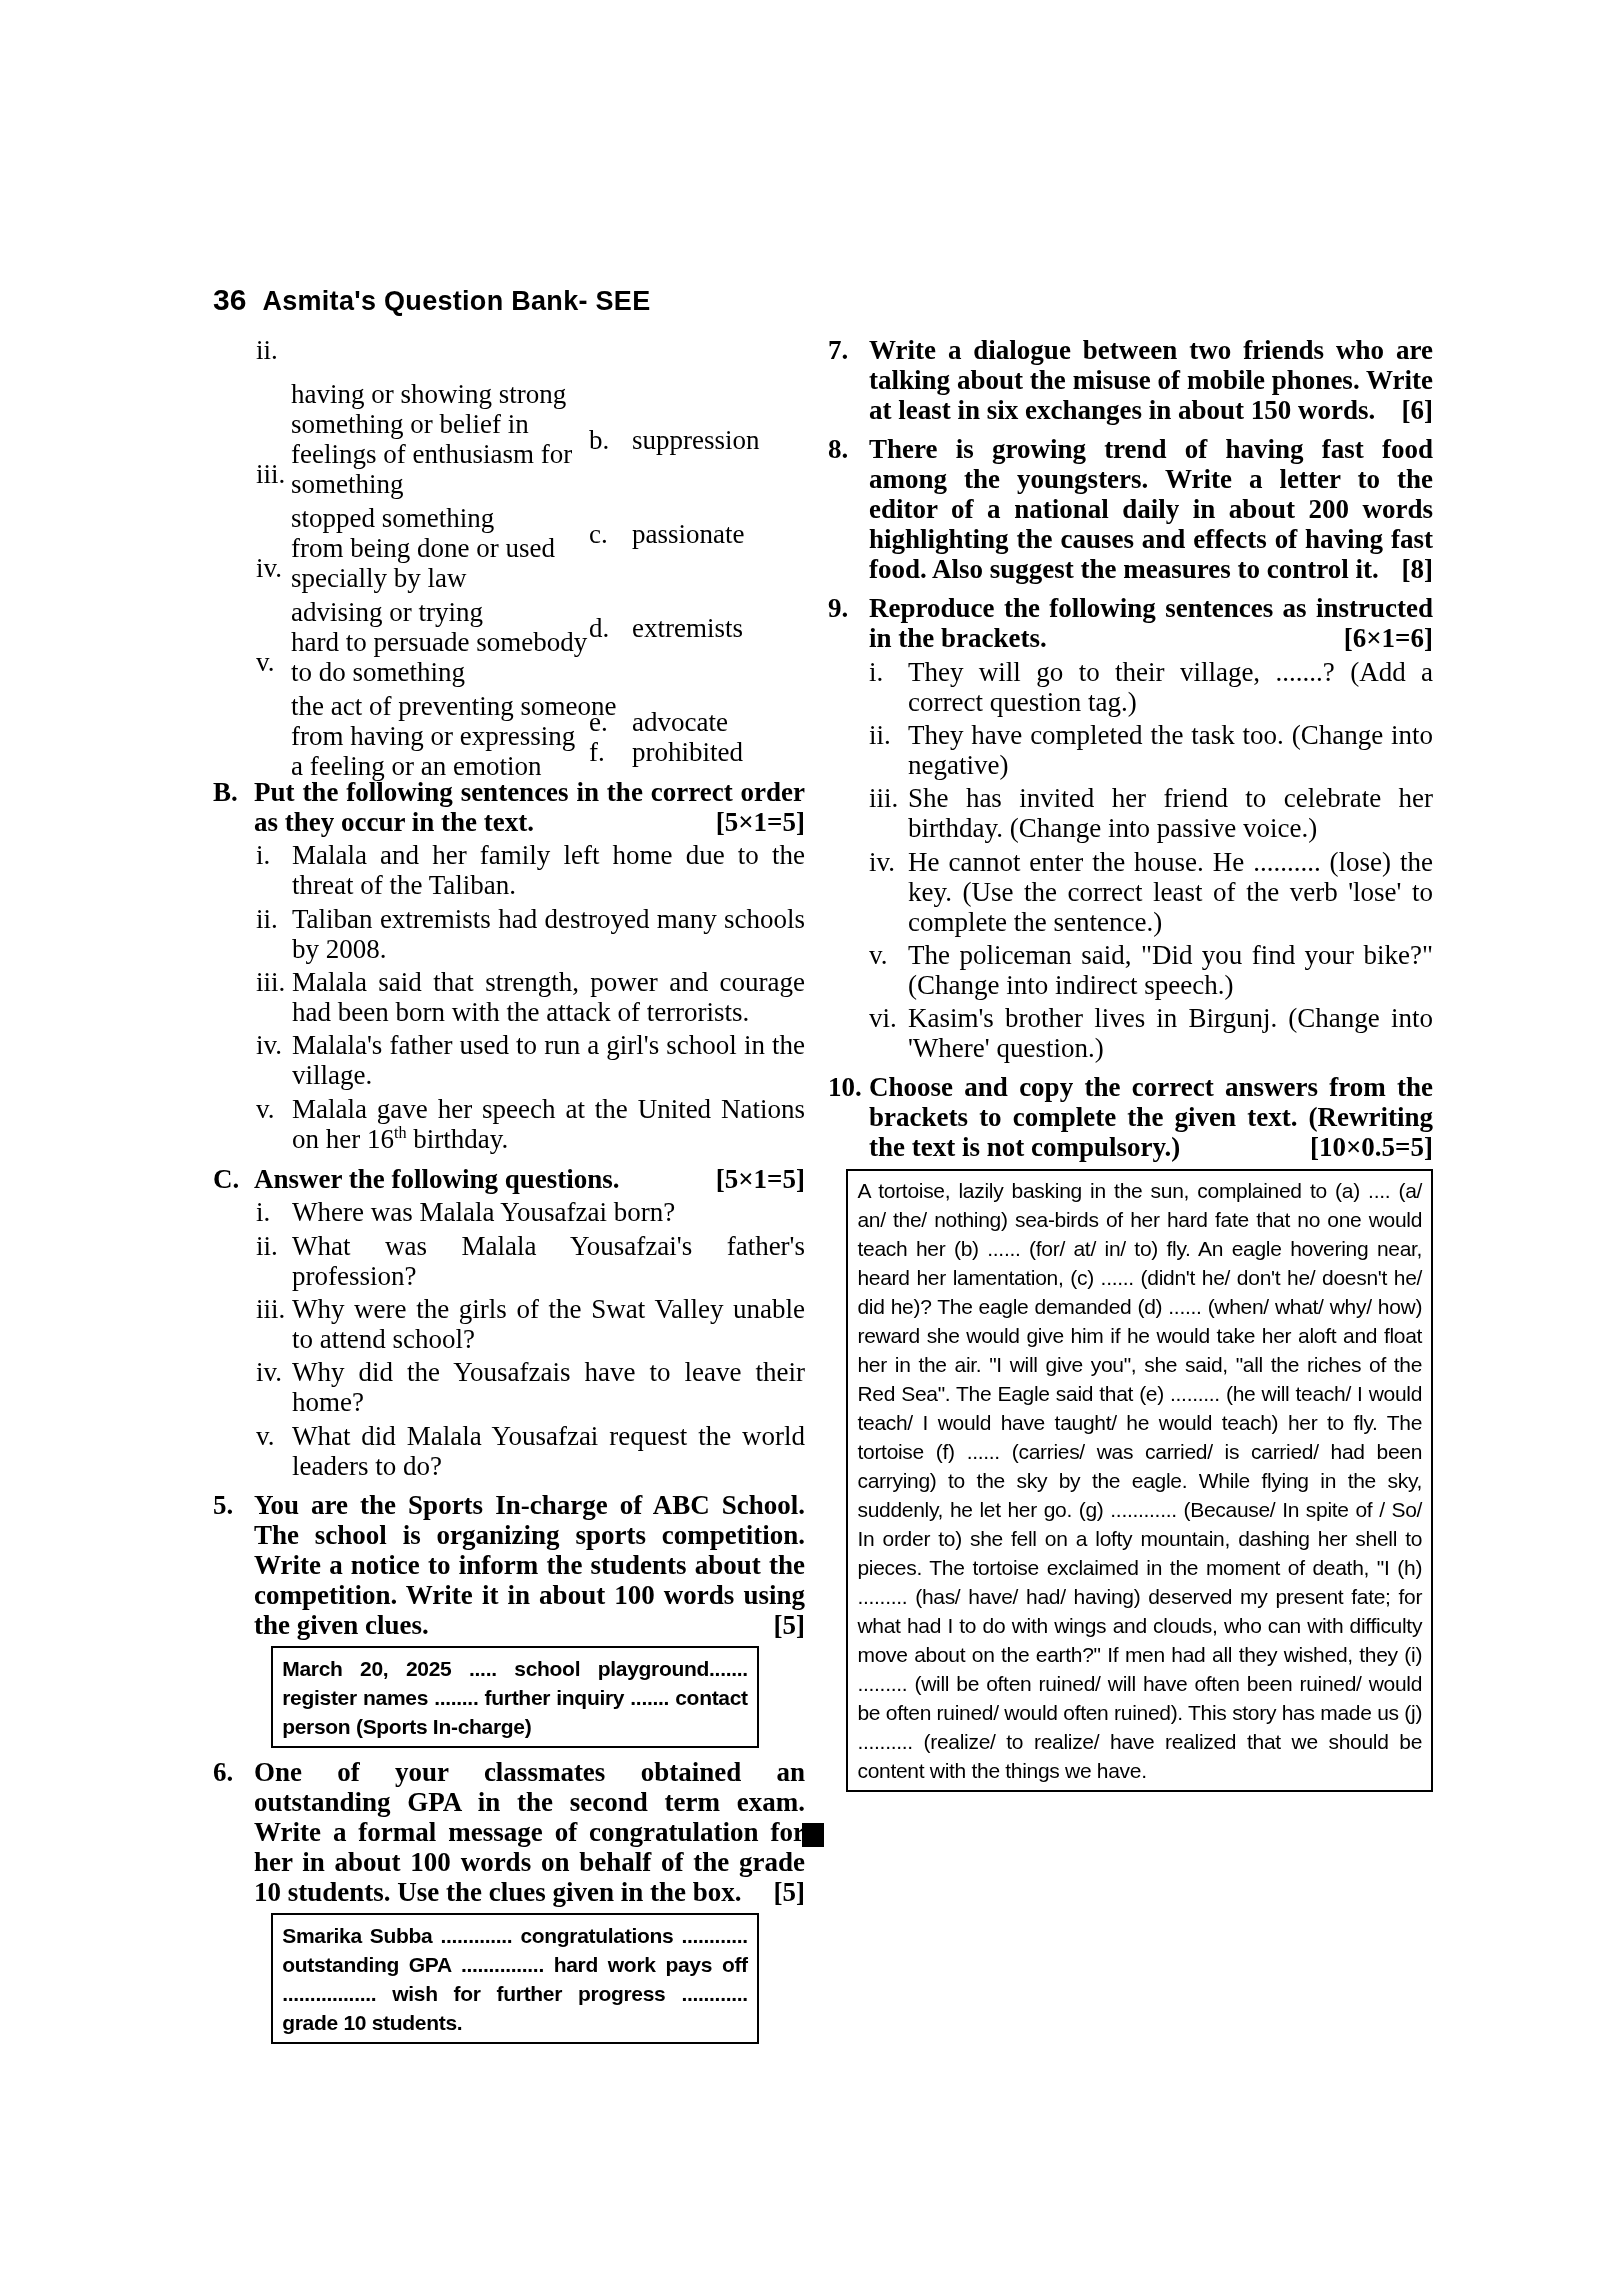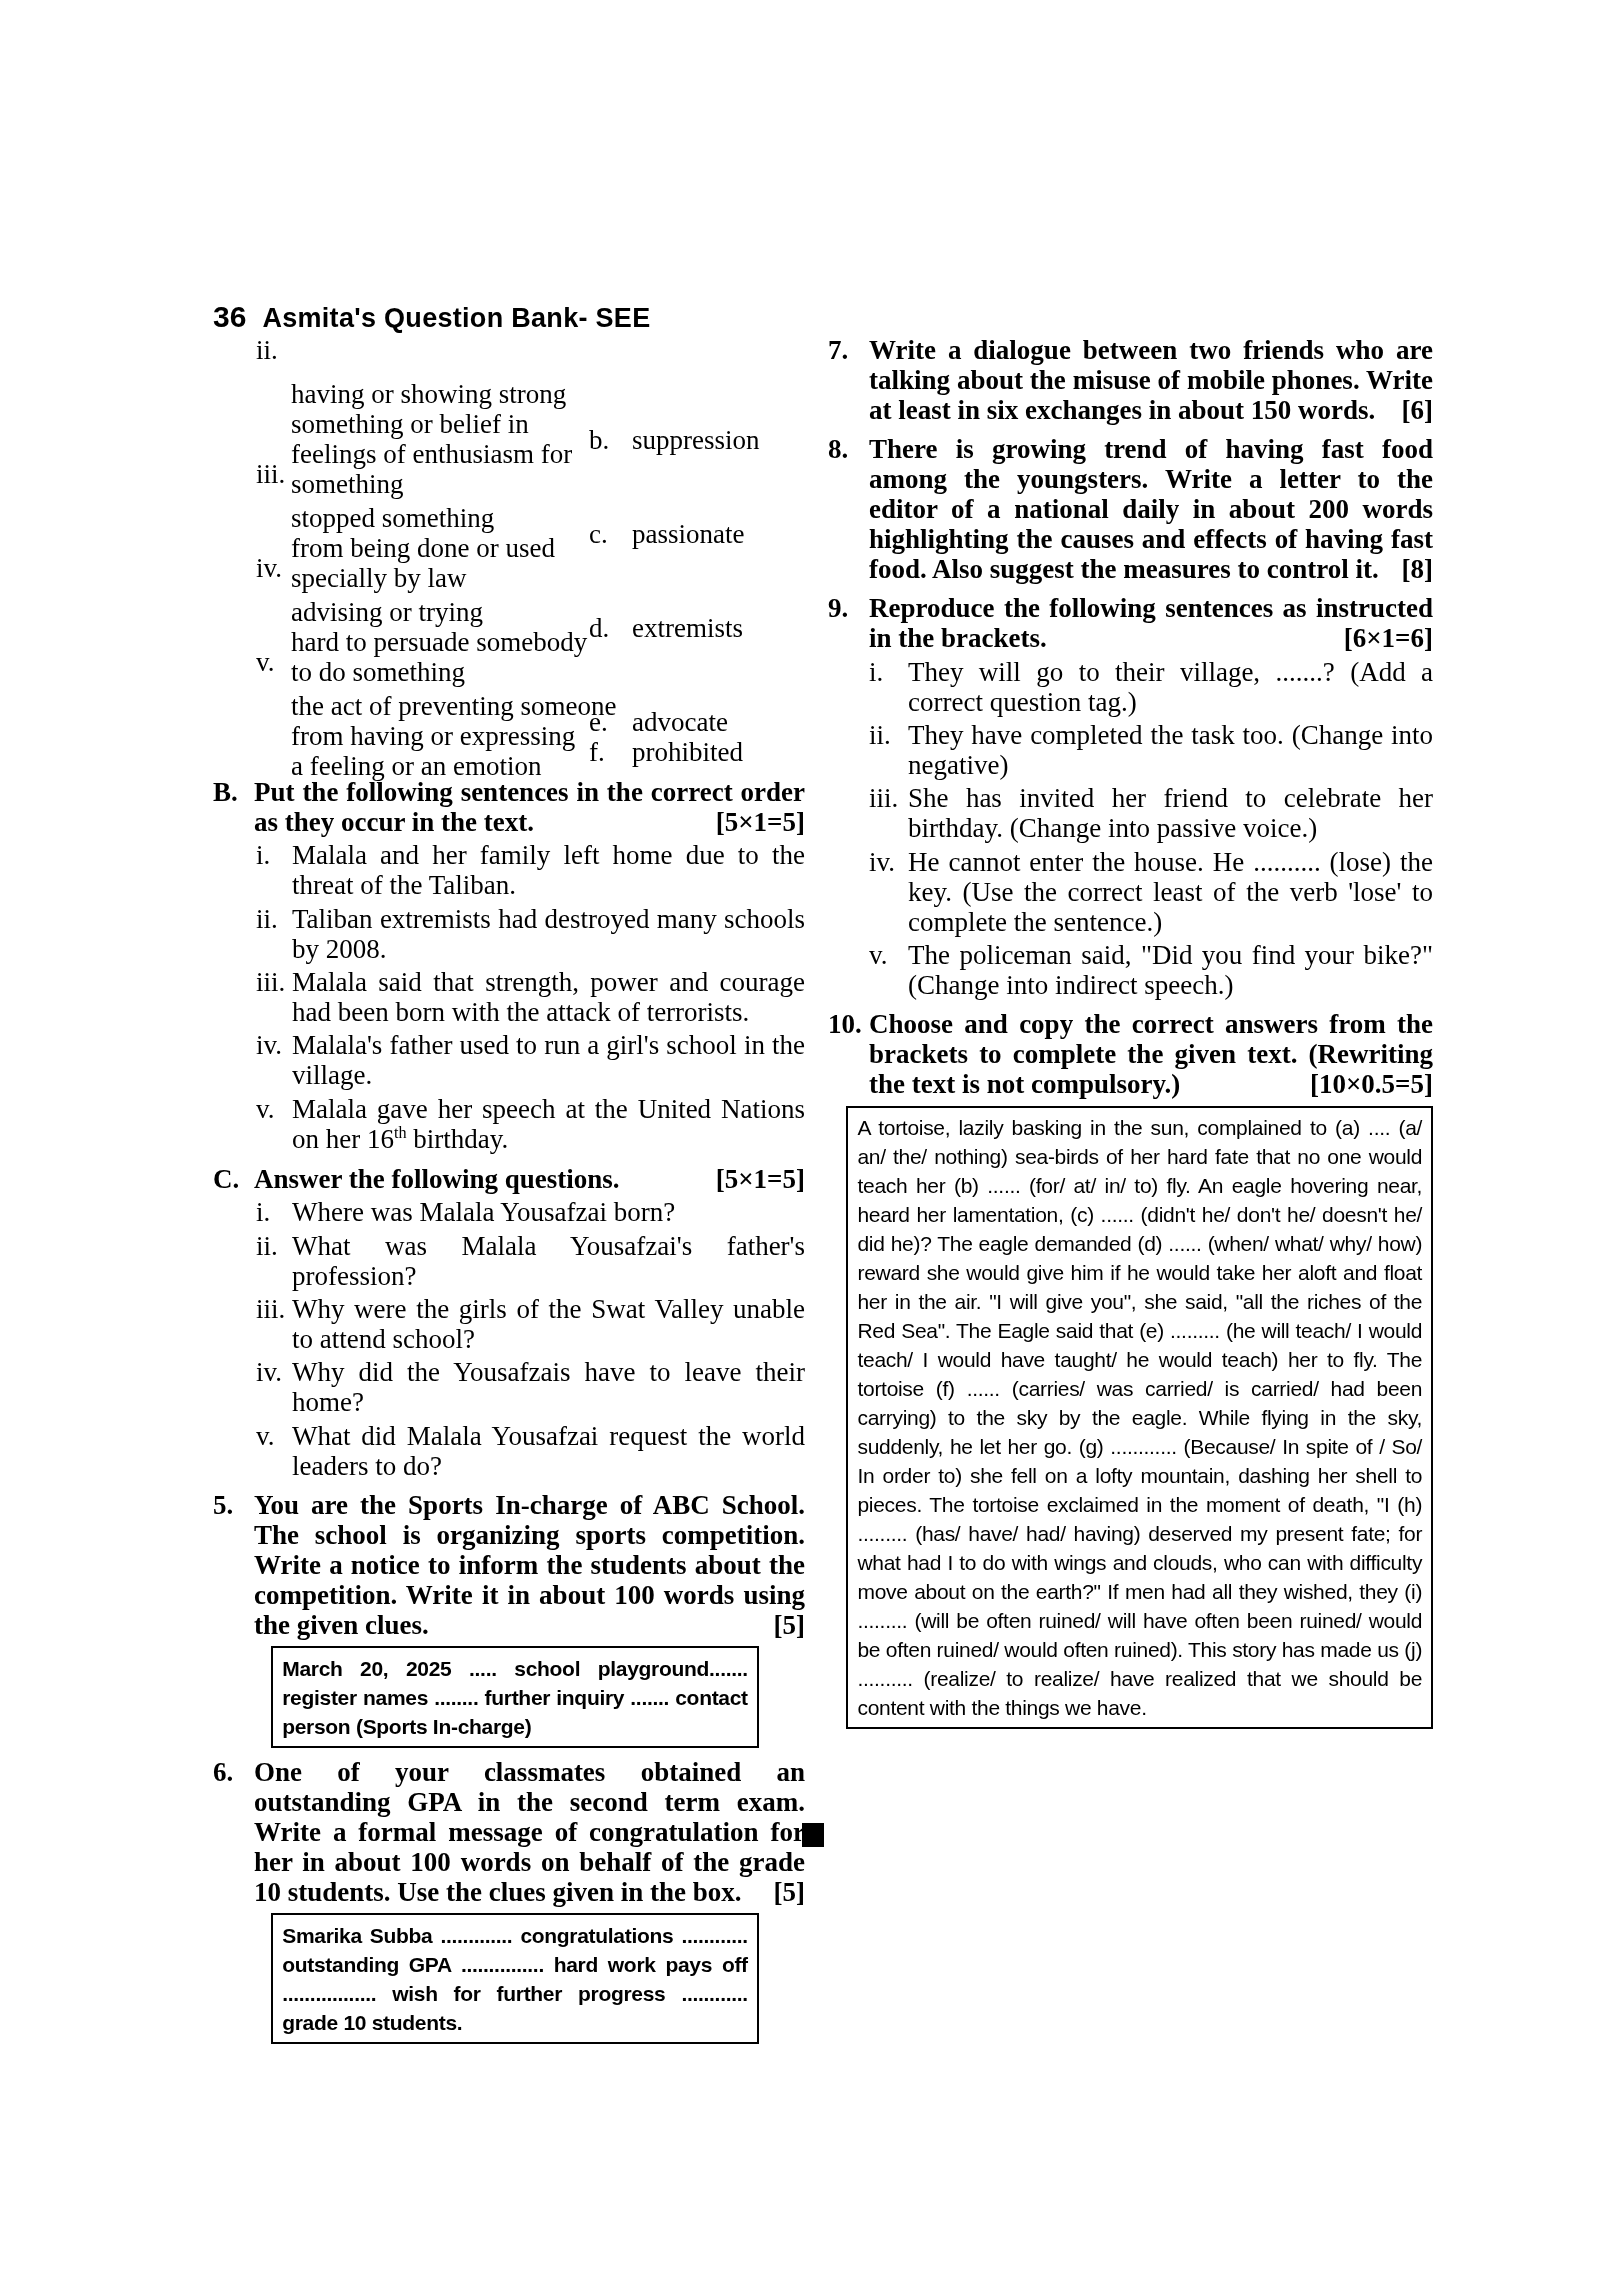--- a/index.html
+++ b/index.html
@@ -8,21 +8,21 @@
     width:1623px;height:2295px;
     background:#ffffff;
     color:#000;
     font-family:"Liberation Serif", serif;
     font-size:27px;
     line-height:30px;
     overflow:hidden;
   }
   
   .hdr{
-    position:absolute;left:213px;top:302px;
+    position:absolute;left:213px;top:285px;
     display:flex;align-items:baseline;
     font-family:"Liberation Sans", sans-serif;
     font-weight:bold;
   }
   .pagenum{font-size:30px;}
   .booktitle{font-size:27px;margin-left:16px;letter-spacing:0.3px;}
   
   .col{position:absolute;top:335px;}
   .col-left{left:213px;width:592px;}
   .col-right{left:828px;width:605px;}
@@ -250,20 +250,24 @@
             <div class="itext">She has invited her friend to celebrate her birthday. (Change into passive voice.)</div>
           </div>
           <div class="item">
             <span class="inum">iv.</span>
             <div class="itext">He cannot enter the house. He .......... (lose) the key. (Use the correct least of the verb 'lose' to complete the sentence.)</div>
           </div>
           <div class="item">
             <span class="inum">v.</span>
             <div class="itext">The policeman said, "Did you find your bike?" (Change into indirect speech.)</div>
           </div>
+          <div class="item">
+            <span class="inum">vi.</span>
+            <div class="itext">Kasim's brother lives in Birgunj. (Change into 'Where' question.)</div>
+          </div>
         </div>
     </div>
 
     <div class="question">
       <div class="phead">
         <span class="plabel">10.</span>
         <div class="ptext"><span>Choose and copy the correct answers from the brackets to complete the given text. (Rewriting the text is not compulsory.)</span><span class="marks">[10×0.5=5]</span></div>
       </div>
       <div class="clue-box">A tortoise, lazily basking in the sun, complained to (a) .... (a/ an/ the/ nothing) sea-birds of her hard fate that no one would teach her (b) ...... (for/ at/ in/ to) fly. An eagle hovering near, heard her lamentation, (c) ...... (didn't he/ don't he/ doesn't he/ did he)? The eagle demanded (d) ...... (when/ what/ why/ how) reward she would give him if he would take her aloft and float her in the air. "I will give you", she said, "all the riches of the Red Sea". The Eagle said that (e) ......... (he will teach/ I would teach/ I would have taught/ he would teach) her to fly. The tortoise (f) ...... (carries/ was carried/ is carried/ had been carrying) to the sky by the eagle. While flying in the sky, suddenly, he let her go. (g) ............ (Because/ In spite of / So/ In order to) she fell on a lofty mountain, dashing her shell to pieces. The tortoise exclaimed in the moment of death, "I (h) ......... (has/ have/ had/ having) deserved my present fate; for what had I to do with wings and clouds, who can with difficulty move about on the earth?" If men had all they wished, they (i) ......... (will be often ruined/ will have often been ruined/ would be often ruined/ would often ruined). This story has made us (j) .......... (realize/ to realize/ have realized that we should be content with the things we have.</div>
     </div>

